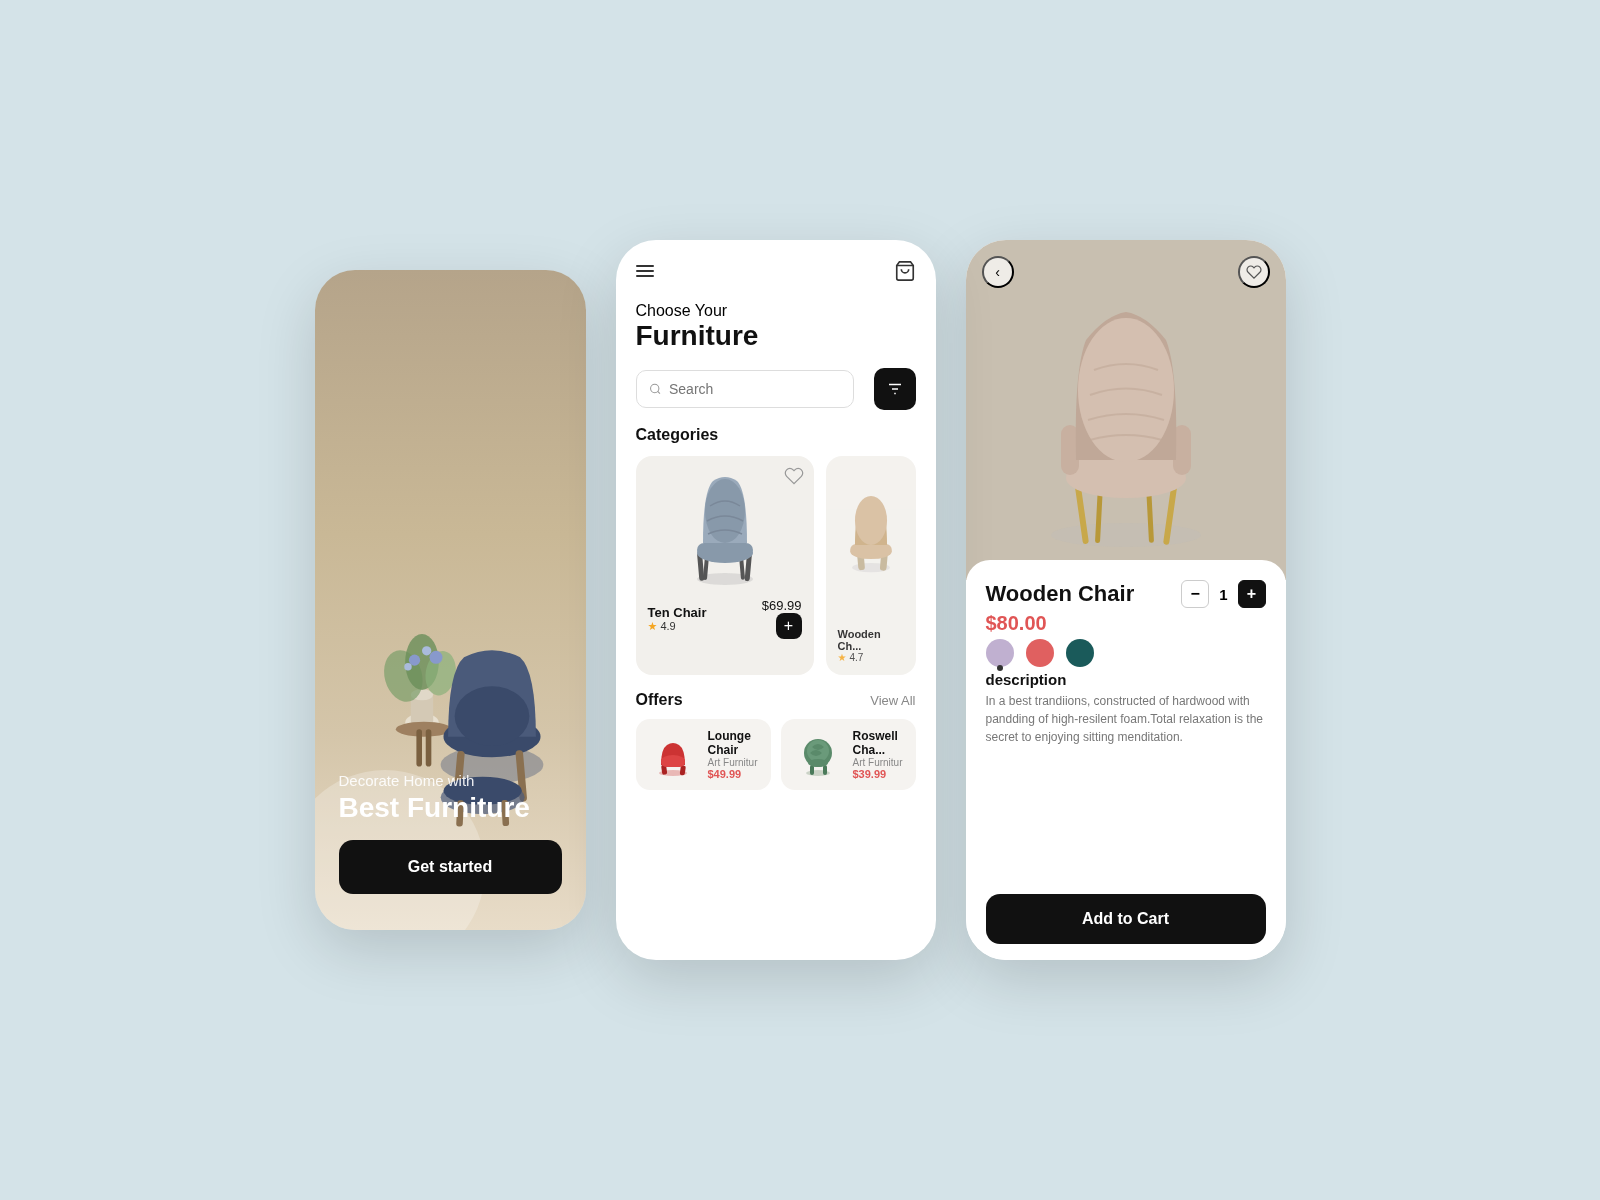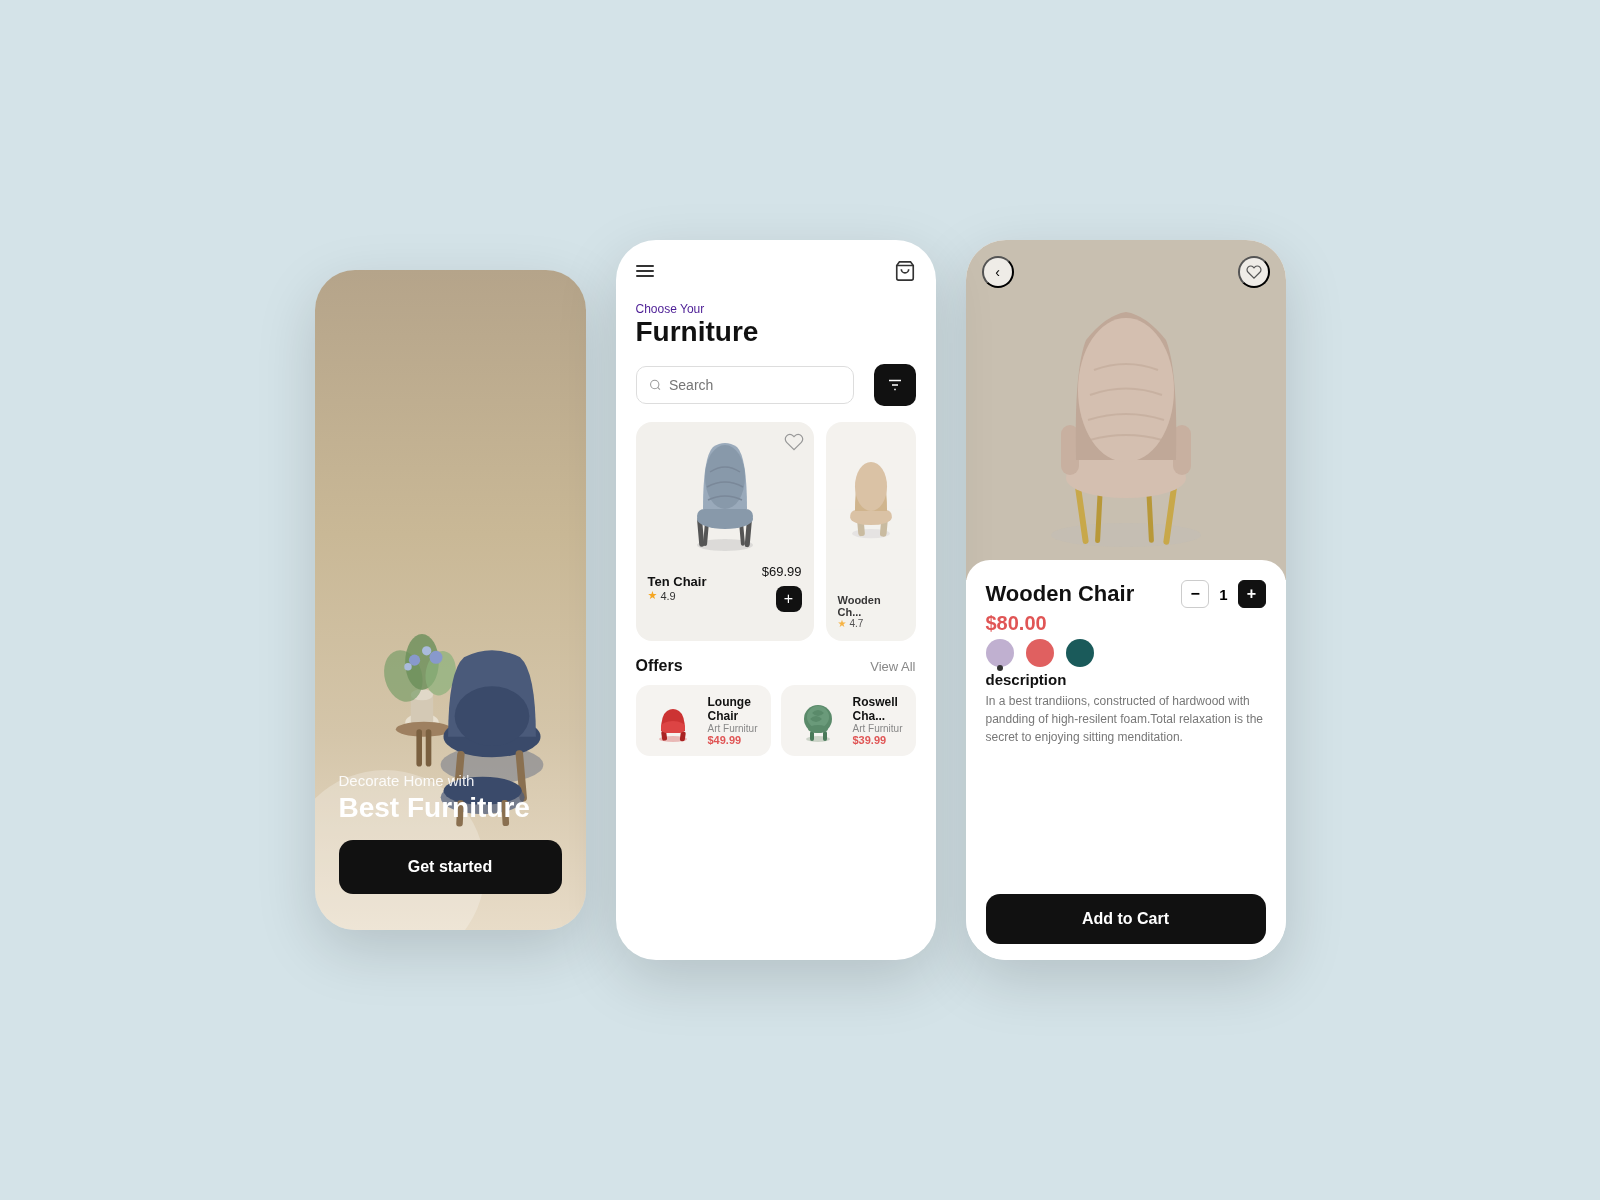--- a/index.html
+++ b/index.html
@@ -124,23 +124,23 @@
       width: 22px;
       height: 22px;
       cursor: pointer;
     }
 
     .phone-2-title-section {
       padding: 10px 20px 16px;
     }
 
     .choose-text {
-      font-size: 12px;
+      font-size: 16px;
       font-weight: 400;
-      color: #4c1d95;
+      color: #000000;
     }
 
     .furniture-big {
       font-size: 28px;
       font-weight: 700;
       color: #111;
     }
 
     .search-row {
       display: flex;
@@ -581,20 +581,21 @@
     </div>
     <button class="filter-btn">
       <svg width="18" height="18" viewBox="0 0 24 24" fill="none" stroke="white" stroke-width="2">
         <line x1="4" y1="6" x2="20" y2="6"></line>
         <line x1="8" y1="12" x2="16" y2="12"></line>
         <line x1="11" y1="18" x2="13" y2="18"></line>
       </svg>
     </button>
   </div>
 
+  <div class="categories-label">Categories</div>
 
   <div class="categories-row">
 
     <div class="category-card">
       <svg class="heart-icon-small" viewBox="0 0 24 24" fill="none" stroke="#999" stroke-width="1.5">
         <path d="M20.84 4.61a5.5 5.5 0 0 0-7.78 0L12 5.67l-1.06-1.06a5.5 5.5 0 0 0-7.78 7.78L12 21.23l8.84-8.84a5.5 5.5 0 0 0 0-7.78z"></path>
       </svg>
       <div class="category-card-img">
         <svg width="100" height="115" viewBox="0 0 100 115" fill="none">
 
@@ -617,21 +618,21 @@
         </svg>
       </div>
       <div class="card-bottom">
         <div>
           <div class="card-name">Ten Chair</div>
           <div class="star-row">
             <span style="color:#f5a623;">★</span>
             <span>4.9</span>
           </div>
         </div>
-        <div style="display:flex;flex-direction:column;align-items:flex-end;gap:7px;">
+        <div style="display:flex;flex-direction:column;align-items:flex-end;gap:0;">
           <span class="card-price">$69.99</span>
           <button class="add-btn-small">+</button>
         </div>
       </div>
     </div>
 
     <div class="category-card" style="opacity:0.85;min-width:90px;max-width:90px;overflow:hidden;">
       <div class="category-card-img">
         <svg width="70" height="100" viewBox="0 0 70 100" fill="none">
 

